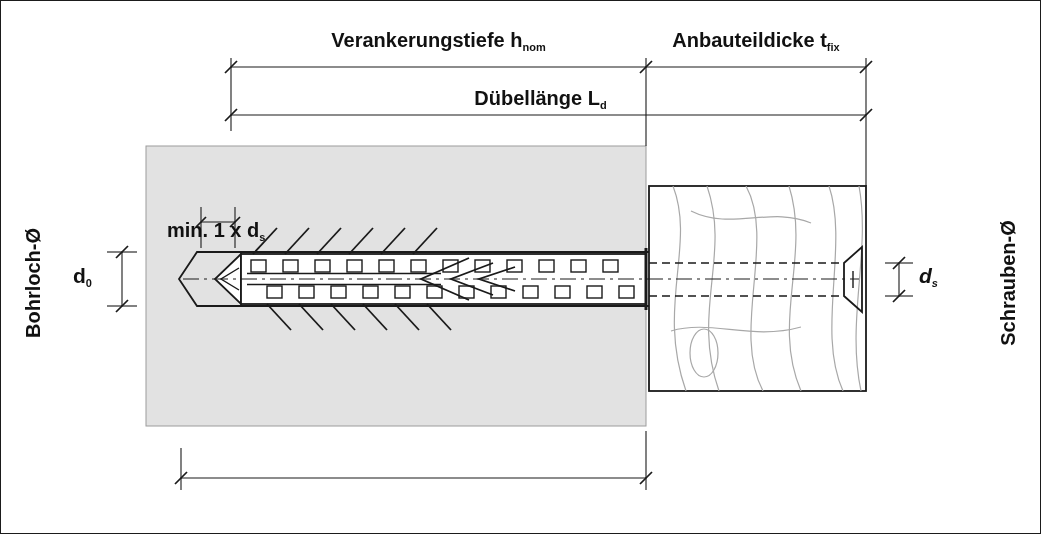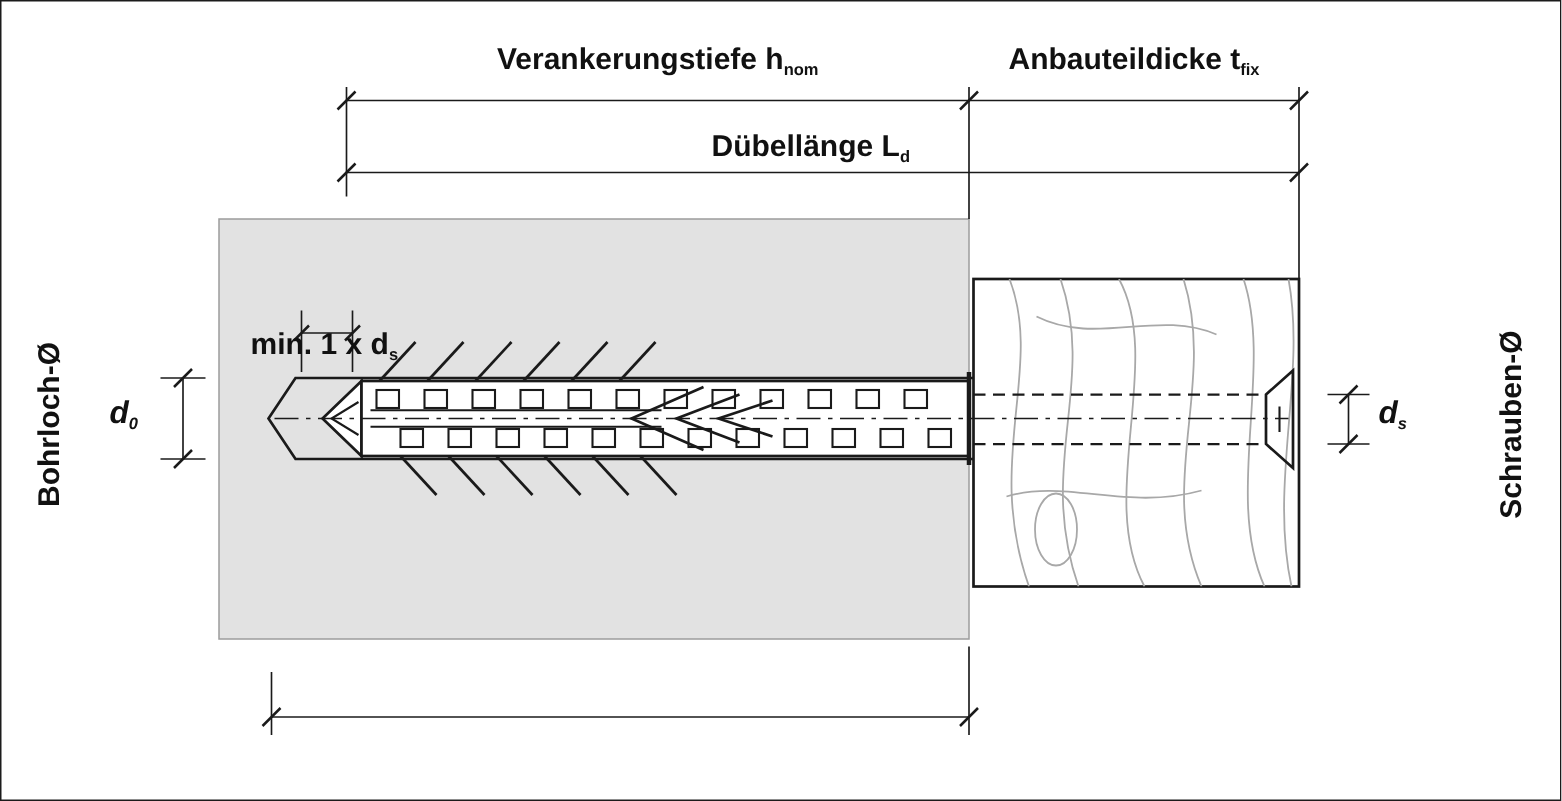--- a/index.html
+++ b/index.html
@@ -200,21 +200,21 @@
   </div>
 
   <div class="lbl" style="left:166px; top:186px;margin-top:32px;">
     <span>min. 1 x d</span><span class="sub">s</span>
   </div>
 
   <div class="lbl rot" style="left:-24px; top:271px; width:112px;">
     <span>Bohrloch-Ø</span>
   </div>
 
-  <div class="lbl" style="left:72px; top:263px; font-size:21px;font-style:italic;">
+  <div class="lbl" style="left:72px; top:263px; font-size:21px;">
     <span>d</span><span class="sub">0</span>
   </div>
 
 
   <div class="lbl rot" style="left:942px; top:271px; width:130px;">
     <span>Schrauben-Ø</span>
   </div>
 
   <div class="lbl" style="left:918px; top:263px; font-size:21px;font-style:italic;">
     <span>d</span><span class="sub">s</span>

